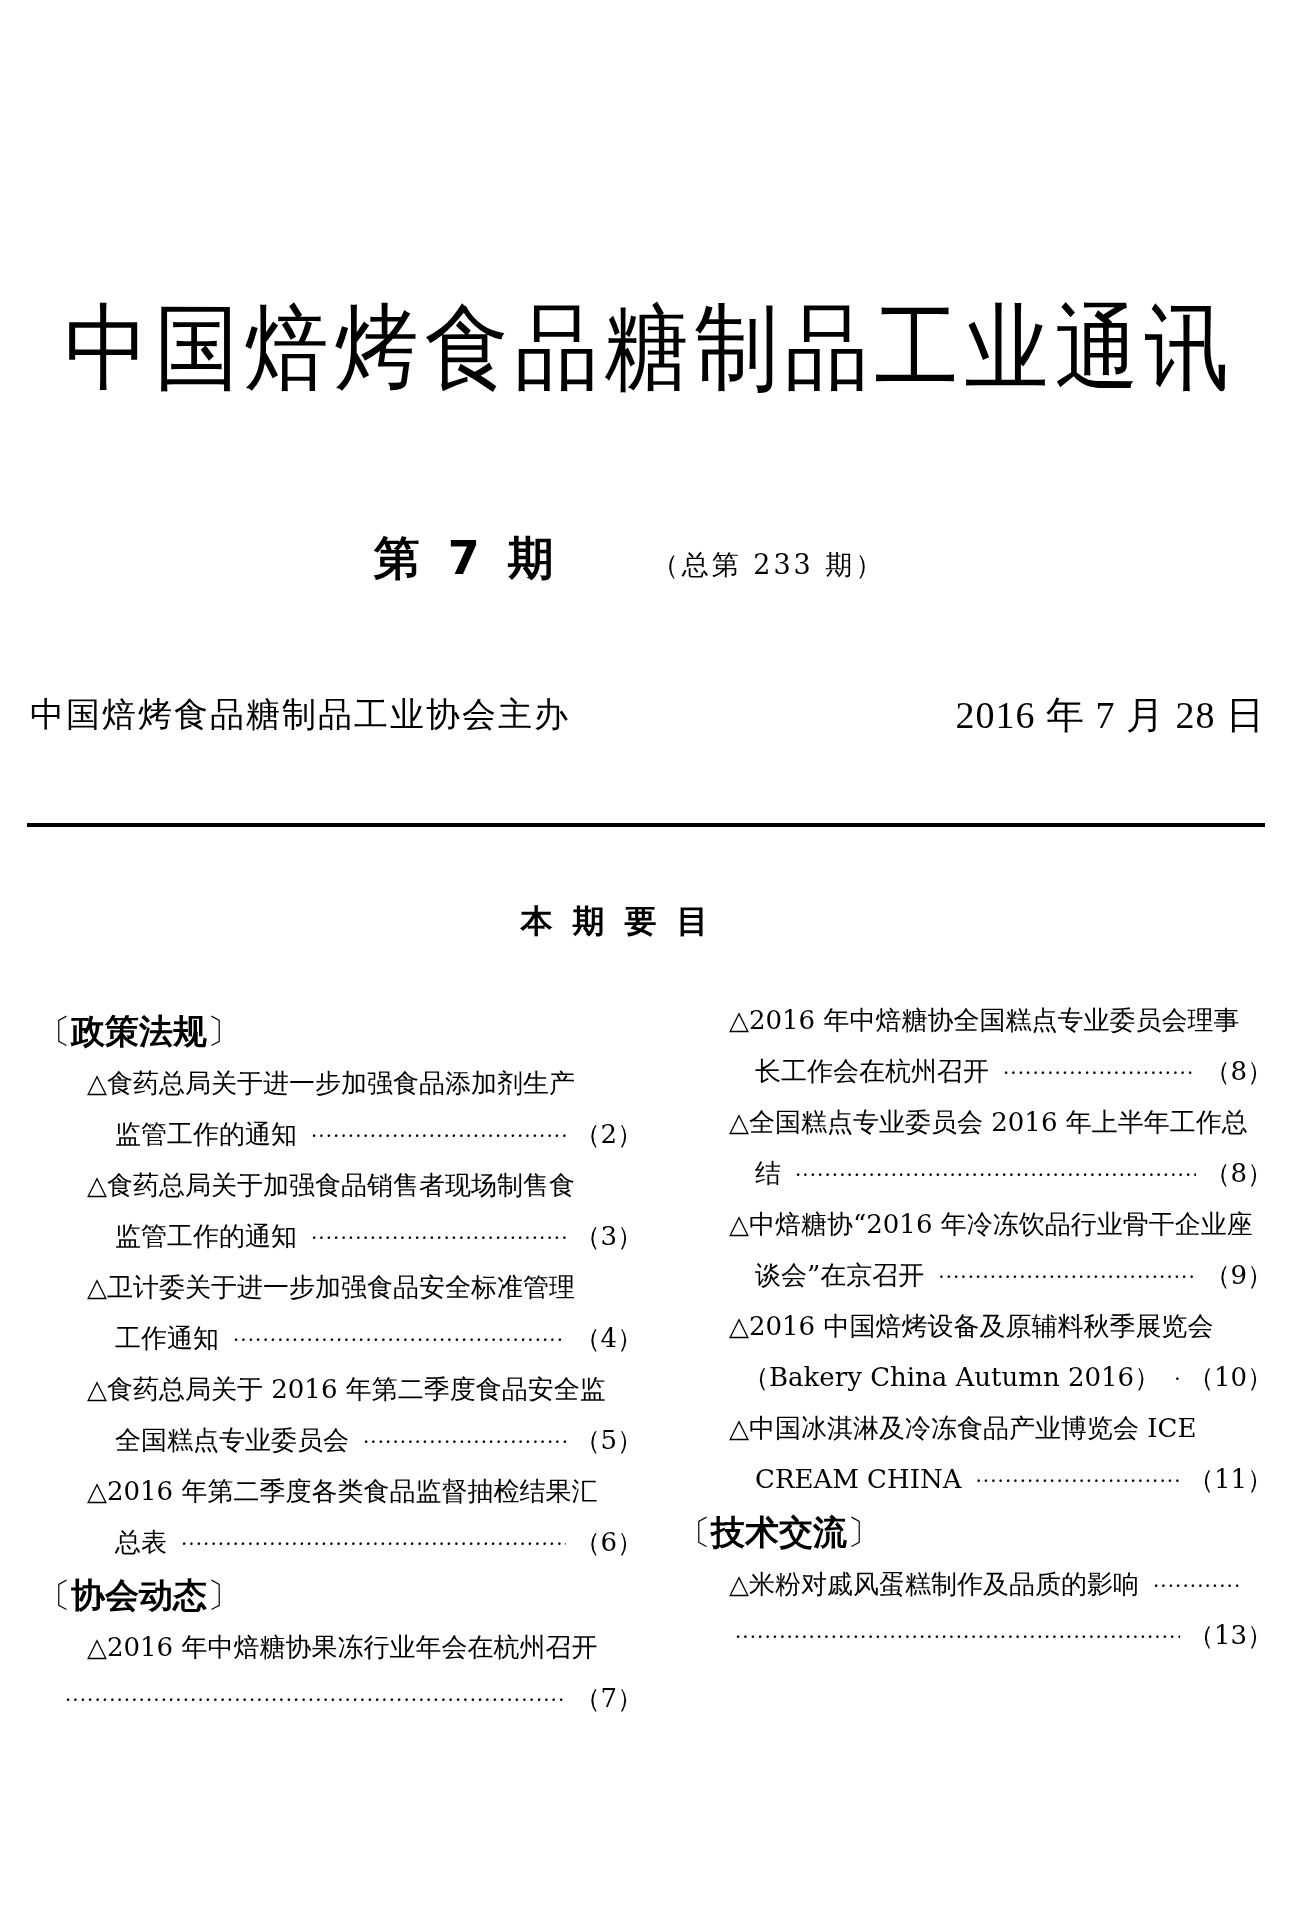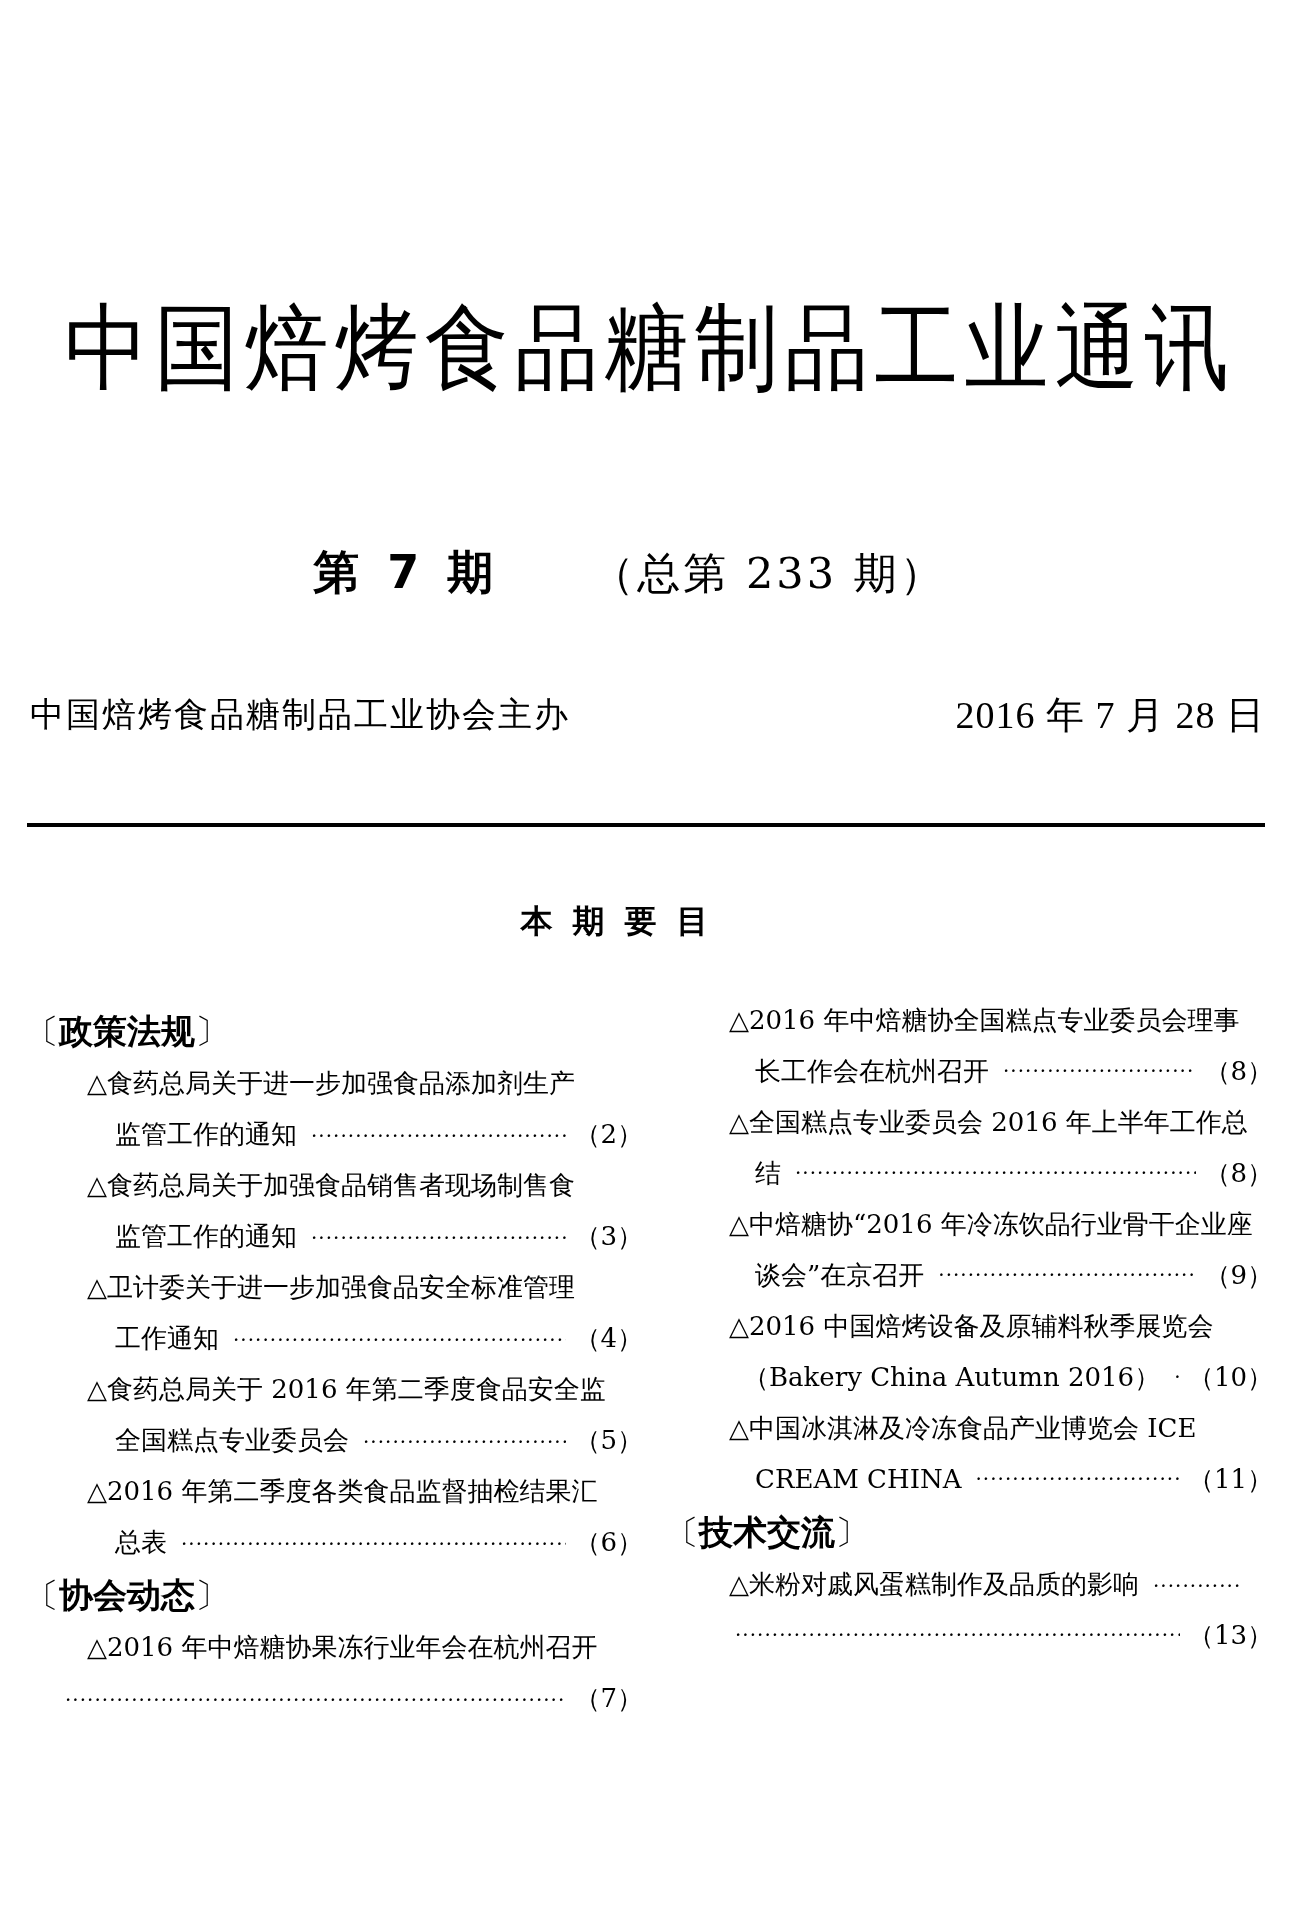--- a/index.html
+++ b/index.html
@@ -15,60 +15,60 @@
       font-family: "DejaVu Serif", "Liberation Serif", serif;
       transform: scaleY(1.12); transform-origin: top center;
     }
     .issue-row {
       left: 0; width: 1299px; top: 528px; display: flex; justify-content: center; align-items: baseline;
     }
     .issue-main {
       font-family: "DejaVu Sans", "Liberation Sans", sans-serif;
       font-weight: bold; font-size: 46px; letter-spacing: 6px; margin-right: 92px; margin-left: -40px;
     }
-    .issue-total { font-size: 43px; letter-spacing: 3px; margin-top: 17px; }
+    .issue-total { font-size: 27px; letter-spacing: 3px; margin-top: 17px; }
     .sponsor {
       left: 30px; top: 692px;
       font-family: Liberation Sans, sans-serif;
       font-size: 34px; letter-spacing: 2px;
     }
     .date { right: 34px; top: 690px; font-family: "Liberation Serif", serif; font-size: 38px; letter-spacing: 1px; }
     .rule { left: 27px; width: 1238px; top: 823px; height: 4px; background: #000; }
     .toc-heading {
       left: 0; width: 1249px; top: 900px; text-align: center;
       font-family: "DejaVu Sans", "Liberation Sans", sans-serif;
       font-weight: bold; font-size: 32px; letter-spacing: 20px;
     }
     .col { position: absolute; top: 1004px; }
     .col-left { left: 25px; width: 618px; }
     .col-right { left: 665px; width: 608px; top: 995px; }
     .section {
       font-family: "DejaVu Sans", "Liberation Sans", sans-serif;
-      font-size: 34px; height: 54px; line-height: 54px; margin-left: 0; white-space: nowrap;
+      font-size: 34px; height: 54px; line-height: 54px; margin-left: 12px; white-space: nowrap;
     }
     .section .br { font-weight: normal; font-family: "DejaVu Serif", serif; }
     .section .nm { font-weight: bold; }
     .item { font-size: 26px; }
     .line {
       height: 51px; line-height: 51px; display: flex; align-items: baseline; white-space: nowrap;
       font-family: "DejaVu Serif", "Liberation Serif", serif;
     }
     .line.first { padding-left: 62px; }
     .line.cont { padding-left: 90px; }
     .line .text { flex: 0 0 auto; }
     .line .leader {
       flex: 1 1 auto; overflow: hidden; margin: 0 8px 0 14px; letter-spacing: 1px; color: #000;
       font-size: 20px;
     }
     .line .leader::before {
       content: "························································································";
     }
     .line .page { flex: 0 0 auto; }
     .col-right .line.first { padding-left: 64px; }
-    .col-right .line.cont { padding-left: 90px; align-items: center; }
+    .col-right .line.cont { padding-left: 90px; }
   </style>
 </head>
 <body>
 
 <div class="abs title">中国焙烤食品糖制品工业通讯</div>
 
 <div class="abs issue-row">
   <span class="issue-main">第 7 期</span>
   <span class="issue-total">（总第 233 期）</span>
 </div>

